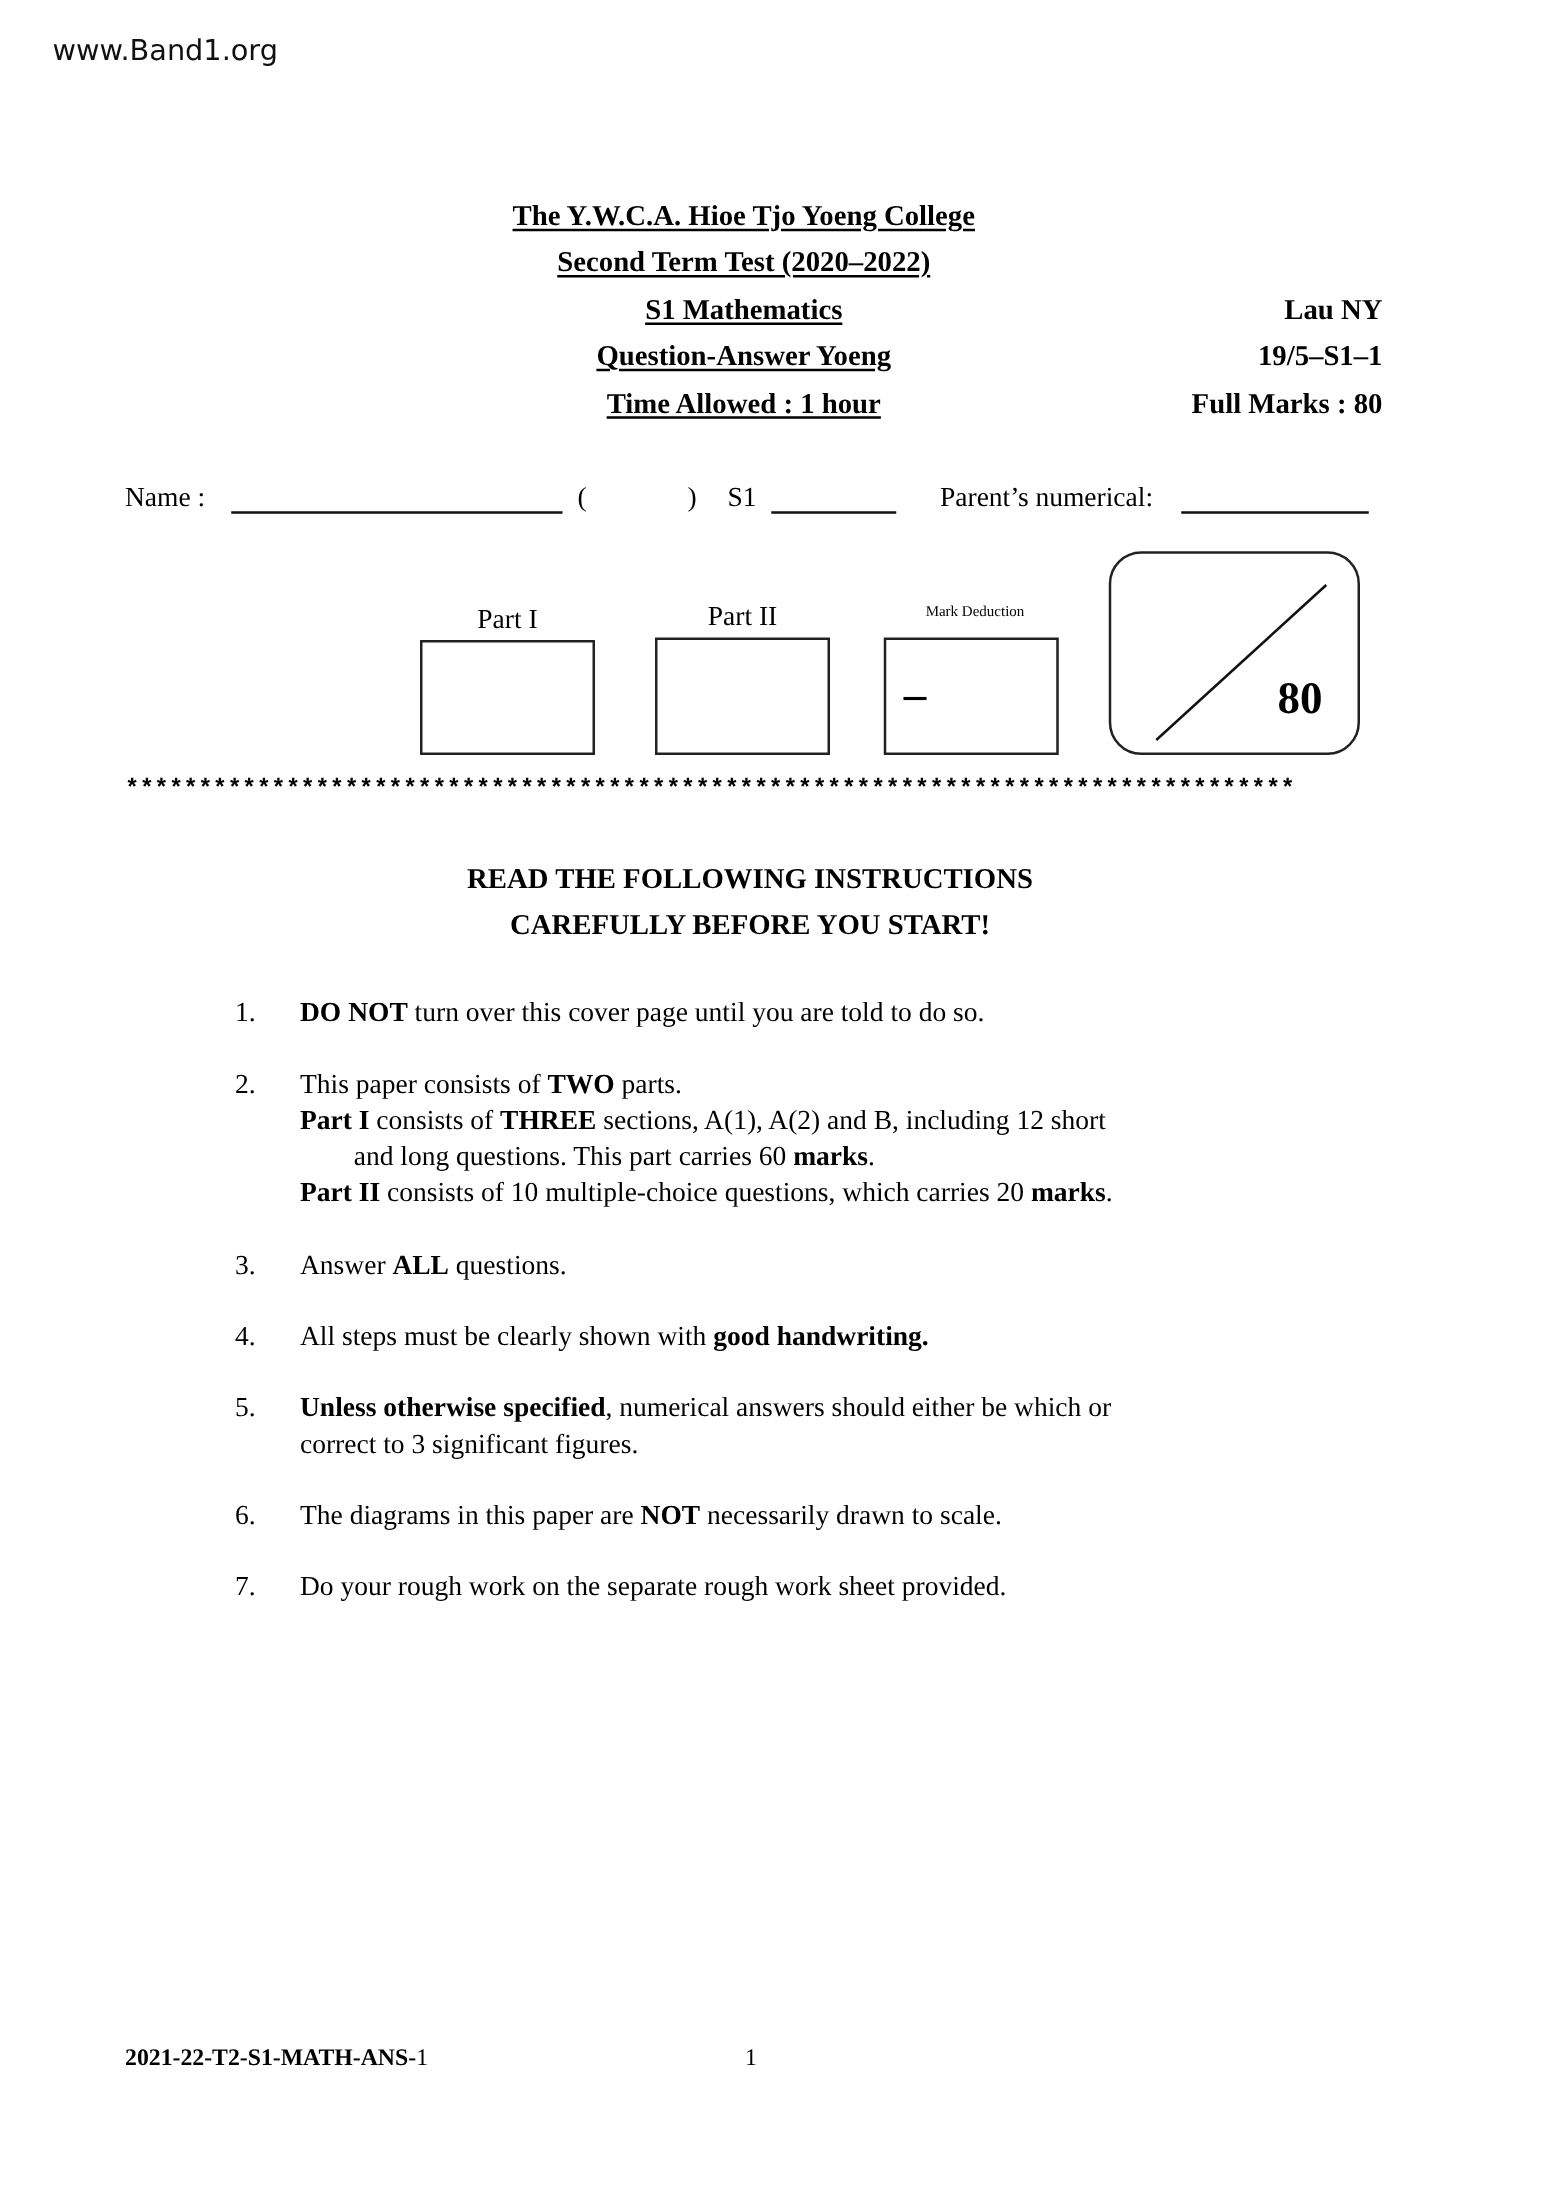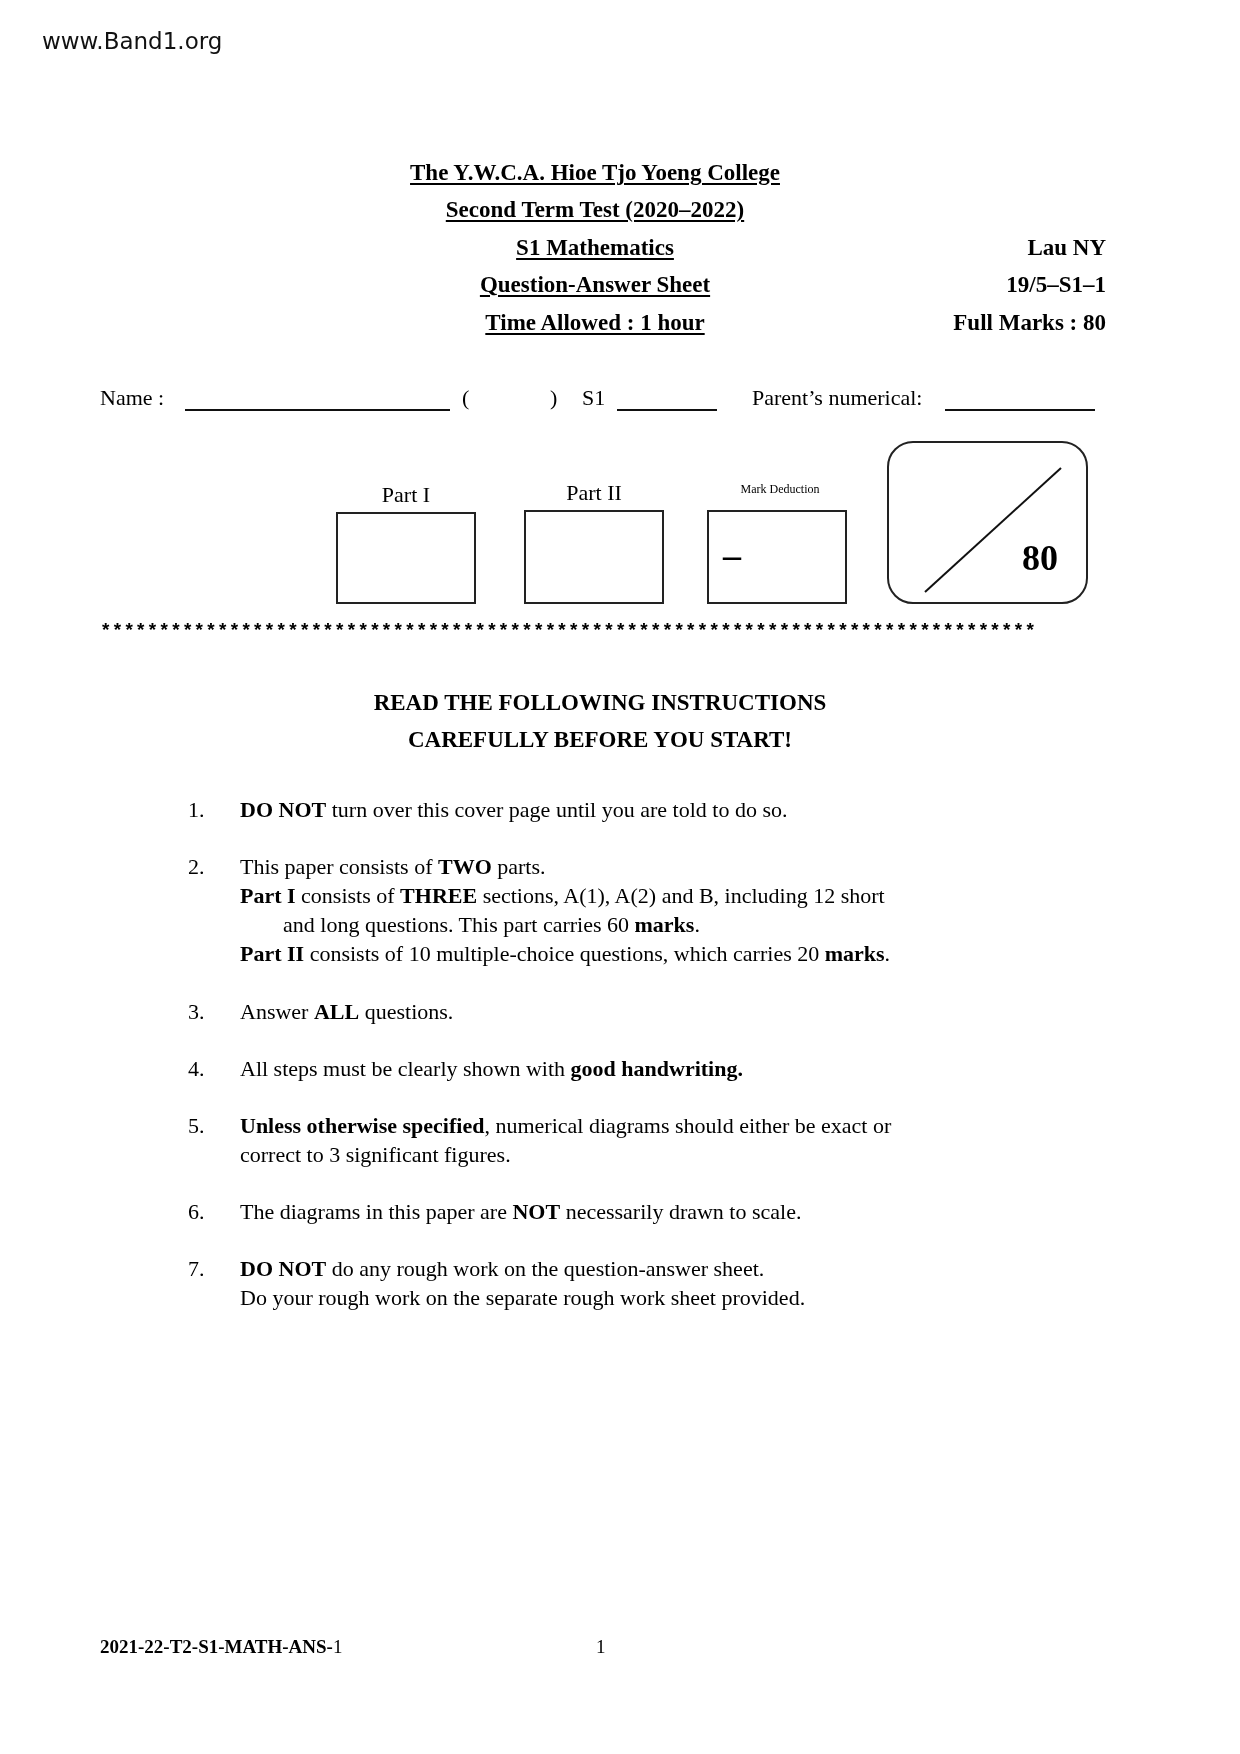--- a/index.html
+++ b/index.html
@@ -24,21 +24,21 @@
     .page-num { left: 596px; top: 1636px; font-size: 19px; }
   </style>
 </head>
 <body>
 
 <div class="abs watermark">www.Band1.org</div>
 
 <div class="hdr" style="top:160px;">The Y.W.C.A. Hioe Tjo Yoeng College</div>
 <div class="hdr" style="top:197px;">Second Term Test (2020–2022)</div>
 <div class="hdr" style="top:235px;">S1 Mathematics</div>
-<div class="hdr" style="top:272px;">Question-Answer Sheet</div>
+<div class="hdr" style="top:272px;">Question-Answer Yoeng</div>
 <div class="hdr" style="top:310px;">Time Allowed : 1 hour</div>
 
 <div class="rhdr" style="top:235px;">Lau  NY</div>
 <div class="rhdr" style="top:272px;">19/5–S1–1</div>
 <div class="rhdr" style="top:310px;">Full Marks : 80</div>
 
 <div class="abs fields">
   <span style="left:0;">Name :</span>
   <div class="line" style="left:85px; top:24px; width:265px;"></div>
   <span style="left:362px;">(</span>
@@ -96,33 +96,32 @@
     </div>
     <div class="item" style="top: 1054px;">
       <span class="num">4.</span>
       <div class="txt">
         <div><span style="white-space: pre;">All steps must be clearly shown with </span><b style="white-space: pre;">good handwriting.</b></div>
       </div>
     </div>
     <div class="item" style="top: 1111px;">
       <span class="num">5.</span>
       <div class="txt">
-        <div><b style="white-space: pre;">Unless otherwise specified</b><span style="white-space: pre;">, numerical diagrams should either be exact or</span></div>
+        <div><b style="white-space: pre;">Unless otherwise specified</b><span style="white-space: pre;">, numerical answers should either be which or</span></div>
         <div><span style="white-space: pre;">correct to 3 significant figures.</span></div>
       </div>
     </div>
     <div class="item" style="top: 1197px;">
       <span class="num">6.</span>
       <div class="txt">
         <div><span style="white-space: pre;">The diagrams in this paper are </span><b style="white-space: pre;">NOT</b><span style="white-space: pre;"> necessarily drawn to scale.</span></div>
       </div>
     </div>
     <div class="item" style="top: 1254px;">
       <span class="num">7.</span>
       <div class="txt">
-        <div><b style="white-space: pre;">DO NOT</b><span style="white-space: pre;"> do any rough work on the question-answer sheet.</span></div>
         <div><span style="white-space: pre;">Do your rough work on the separate rough work sheet provided.</span></div>
       </div>
     </div>
   </div>
 
 <div class="abs footer-code"><span>2021-22-T2-S1-MATH-ANS-</span><span class="tail">1</span></div>
 <div class="abs page-num">1</div>
 
 </body></html>

